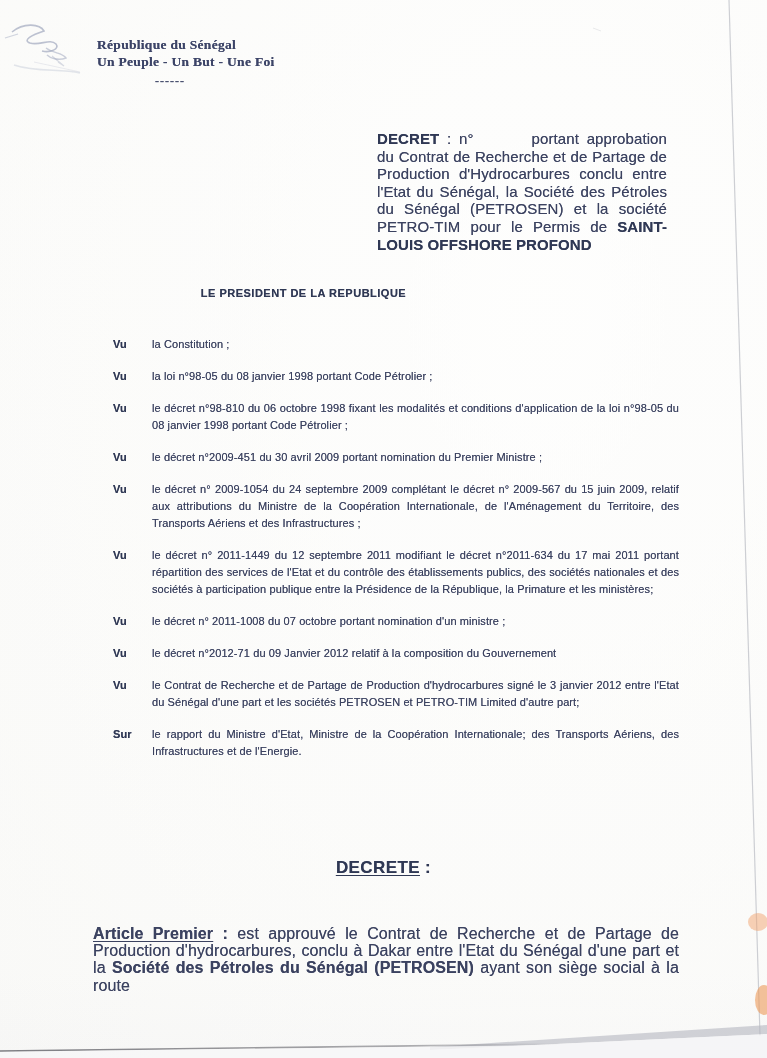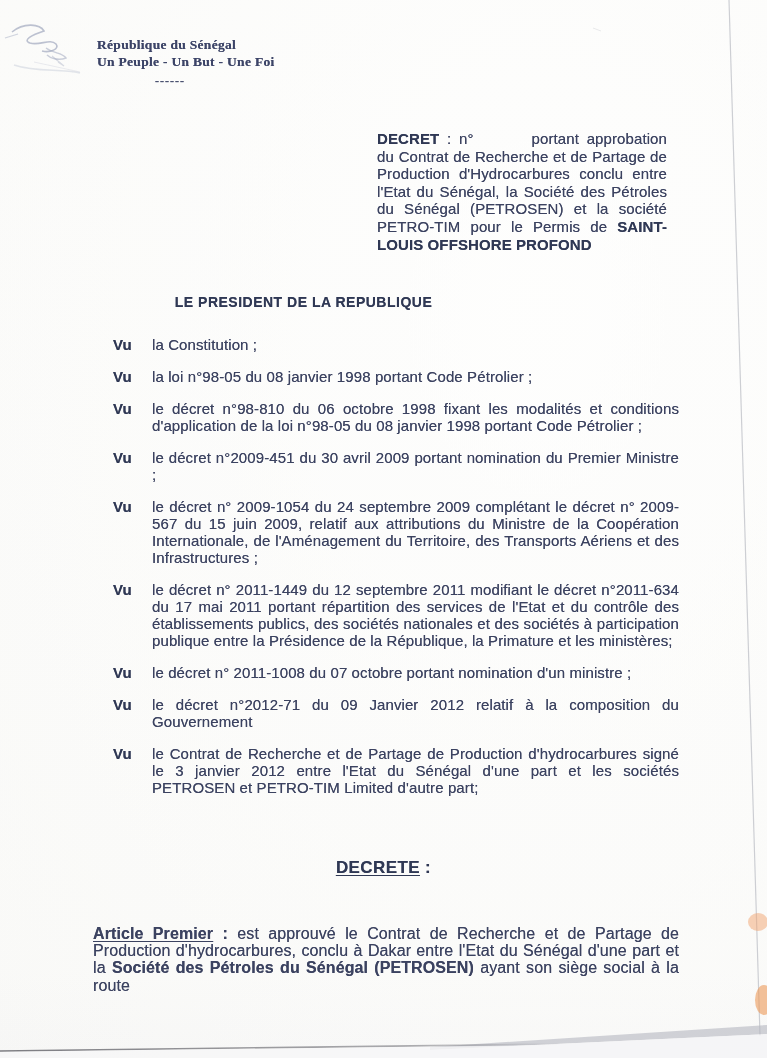--- a/index.html
+++ b/index.html
@@ -33,29 +33,29 @@
   .decree-heading{
     position:absolute;left:377px;top:130px;width:290px;
     font-size:15px;line-height:17.6px;
     text-align:justify;letter-spacing:0.1px;
   }
   .decree-heading b, .b{font-weight:bold;color:#2f3854;}
   .num-gap{display:inline-block;width:58px;}
 
   
   .doc-title{
-    position:absolute;left:0;top:294px;width:607px;
+    position:absolute;left:0;top:287px;width:607px;
     text-align:center;font-weight:bold;color:#2f3854;
-    font-size:14px;letter-spacing:0.5px;
+    font-size:11px;letter-spacing:0.5px;
   }
 
   
   .visas{
     position:absolute;left:113px;top:336px;width:566px;
-    font-size:15px;line-height:17px;letter-spacing:0.1px;
+    font-size:11px;line-height:17px;letter-spacing:0.1px;
   }
   .visa-row{
     display:grid;grid-template-columns:39px 1fr;
     margin-bottom:15px;
   }
   .visa-label{font-weight:bold;color:#2f3854;}
   .visa-text{text-align:justify;}
   .mt8{margin-top:8px;}
 
   
@@ -135,20 +135,24 @@
       <span class="visa-text">le décret n° 2011-1008 du 07 octobre portant nomination d'un ministre ;</span>
     </div>
     <div class="visa-row">
       <span class="visa-label">Vu</span>
       <span class="visa-text">le décret n°2012-71 du 09 Janvier 2012 relatif à la composition du Gouvernement</span>
     </div>
     <div class="visa-row">
       <span class="visa-label">Vu</span>
       <span class="visa-text">le Contrat de Recherche et de Partage de Production d'hydrocarbures signé le 3 janvier 2012 entre l'Etat du Sénégal d'une part et les sociétés PETROSEN et PETRO-TIM Limited d'autre part;</span>
     </div>
+    <div class="visa-row">
+      <span class="visa-label">Sur</span>
+      <span class="visa-text">le rapport du Ministre d'Etat, Ministre de la Coopération Internationale; des Transports Aériens, des Infrastructures et de l'Energie.</span>
+    </div>
   </div>
 
   <div class="decrete-heading ink">
     <span class="u">DECRETE</span><span> :</span>
   </div>
 
   <div class="article-par ink">
     <b class="u">Article Premier</b><b> :</b><span> est approuvé le Contrat de Recherche et de Partage de Production d'hydrocarbures, conclu à Dakar entre l'Etat du Sénégal d'une part et la </span><b>Société des Pétroles du Sénégal (PETROSEN)</b><span> ayant son siège social à la route</span>
   </div>
 

